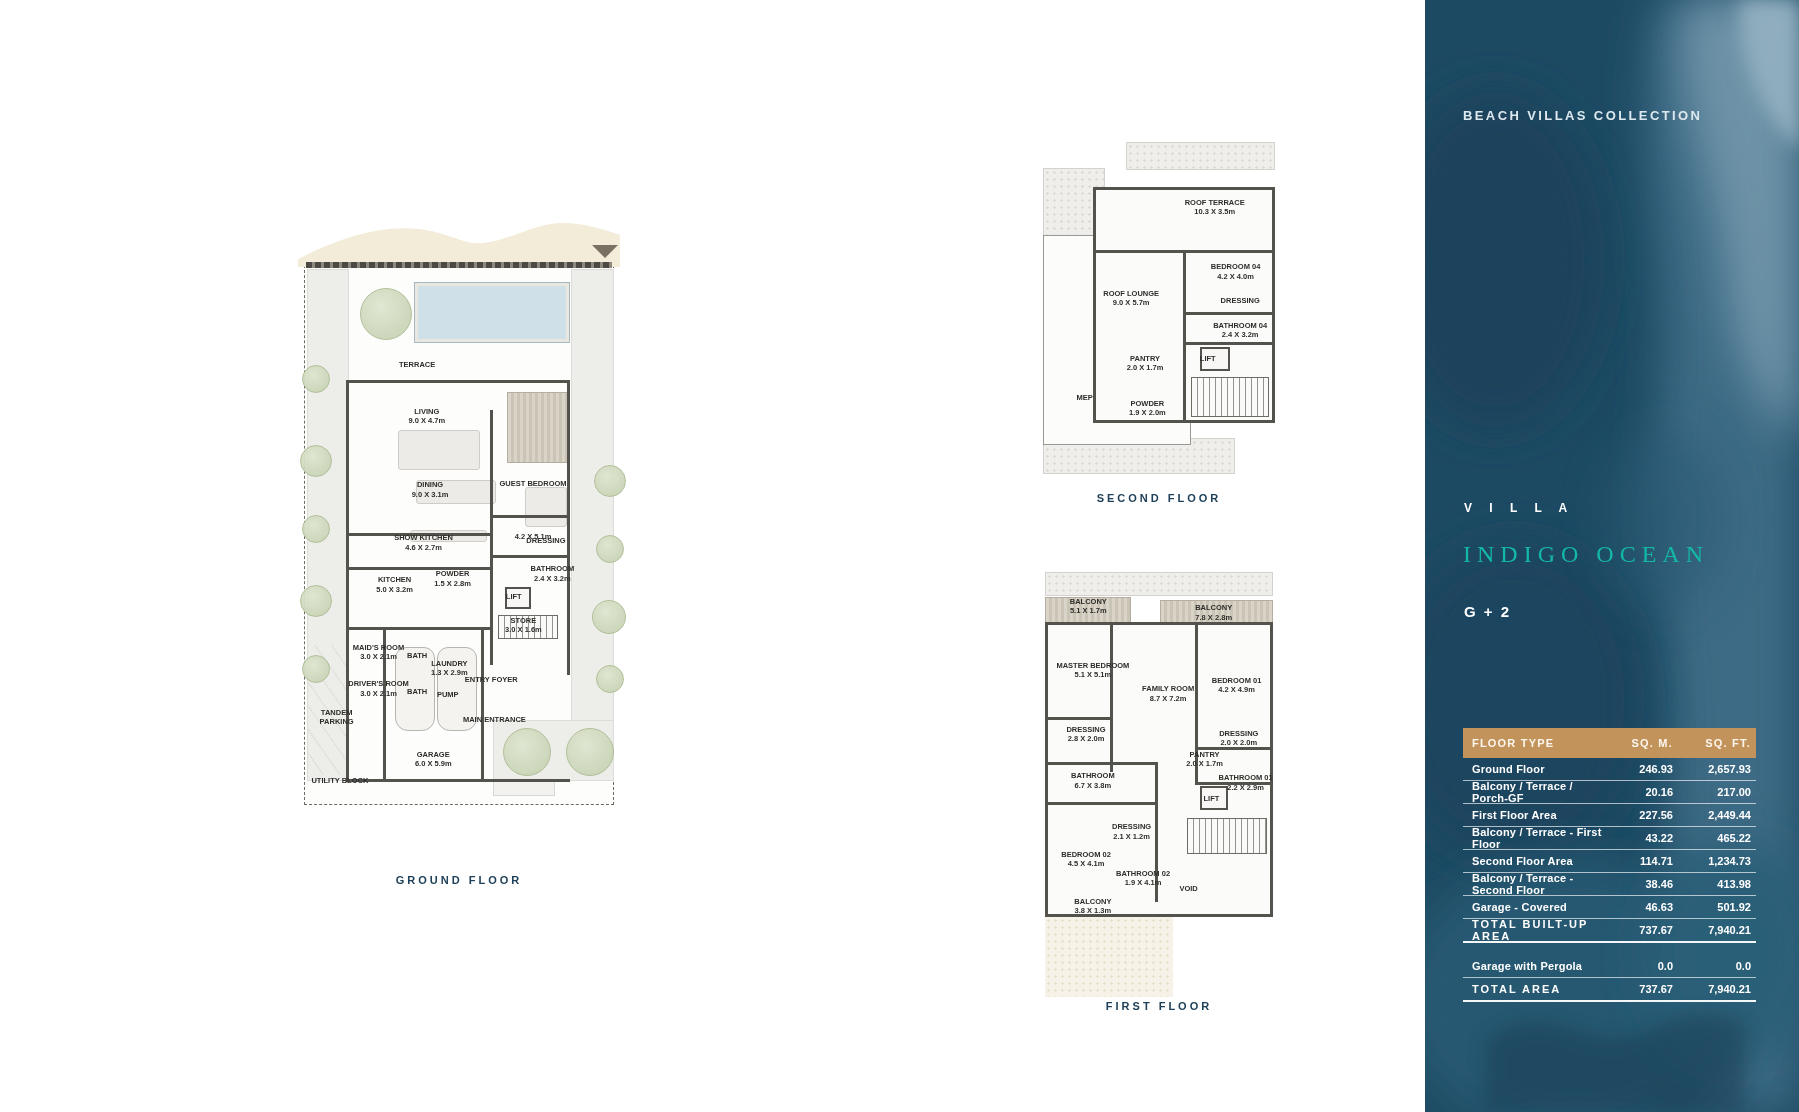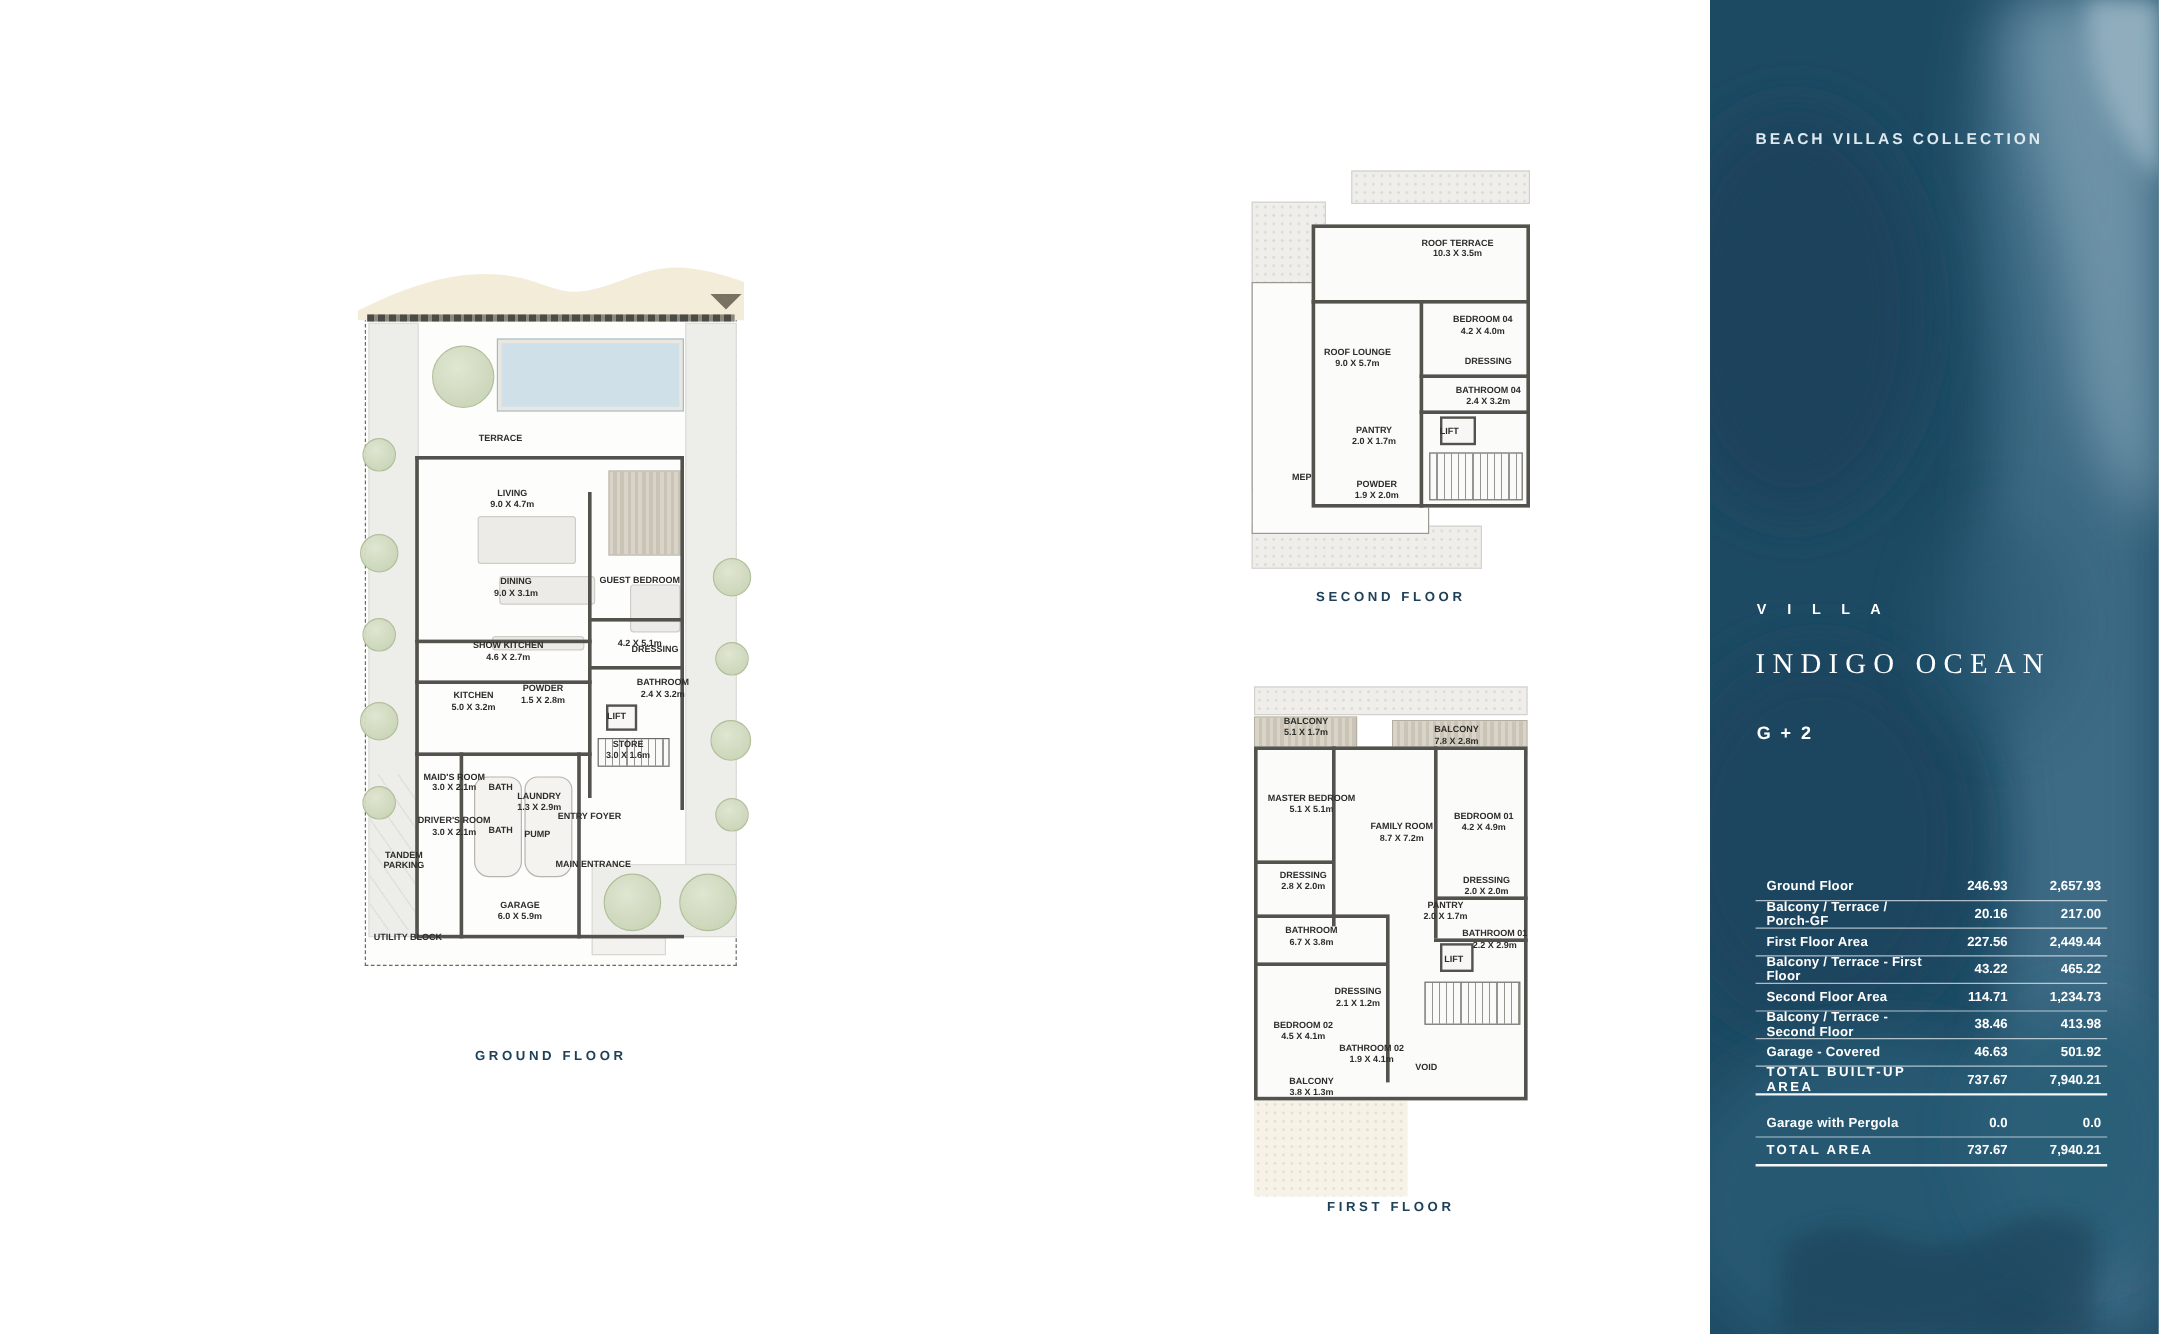--- a/index.html
+++ b/index.html
@@ -31,21 +31,21 @@
   .room-label{position:absolute;transform:translate(-50%,-50%);display:flex;flex-direction:column;align-items:center;
     color:#2e2d2a;font-size:7.5px;font-weight:700;line-height:1.25;white-space:nowrap;text-align:center;}
   .floor-caption{position:absolute;text-align:center;font-size:11px;font-weight:700;letter-spacing:3px;color:#1e4058;}
 
   
   .sidebar{position:absolute;left:1425px;top:0;width:374px;height:1112px;overflow:hidden;background:#1d4a63;}
   .ocean-svg{position:absolute;inset:0;}
   .sb-content{position:absolute;left:38px;top:0;width:293px;height:100%;z-index:2;}
   .collection-title{position:absolute;top:108px;left:0;font-size:13px;font-weight:700;letter-spacing:2.4px;color:#dde9ef;}
   .villa-label{position:absolute;top:501px;left:1px;font-size:12px;font-weight:700;letter-spacing:7px;color:#ffffff;}
-  .villa-name{position:absolute;top:541px;left:0;font-family:"Liberation Serif",serif;font-size:24px;font-weight:400;letter-spacing:6px;color:#ffffff;}
+  .villa-name{position:absolute;top:541px;left:0;font-family:"Liberation Serif",serif;font-size:24px;font-weight:400;letter-spacing:6px;color:#14b8a6;}
   .storeys{position:absolute;top:603px;left:1px;font-size:15px;font-weight:700;letter-spacing:2px;color:#ffffff;}
   .features{position:absolute;top:651px;left:1px;font-size:14.5px;font-weight:700;letter-spacing:.6px;line-height:24px;color:#f1f7fa;}
   .area-table{position:absolute;top:728px;left:0;width:293px;font-size:11px;color:#ffffff;}
   .t-head{height:30px;display:flex;align-items:center;background:#c2945c;padding:0 5px 0 9px;box-sizing:border-box;
     font-weight:700;letter-spacing:1.2px;color:#fdf6ee;}
   .t-head .t-label{flex:1;}
   .t-num{width:62px;text-align:right;}
   .t-num2{width:78px;text-align:right;}
   .t-row{display:flex;align-items:center;height:23px;border-bottom:1px solid rgba(255,255,255,.65);padding:0 5px 0 9px;box-sizing:border-box;}
   .t-row .t-label{flex:1;font-weight:600;letter-spacing:.2px;}
@@ -420,20 +420,25 @@
       <ellipse cx="310" cy="950" rx="90" ry="110" fill="#2c5e78" filter="url(#bl1)"></ellipse>
       <path d="M60,1040 q40,-30 90,-10 q50,18 90,-6 q40,-22 80,0 l0,88 l-260,0 Z" fill="#143448" opacity=".4" filter="url(#bl2)"></path>
       <ellipse cx="240" cy="520" rx="60" ry="90" fill="#2a5a74" opacity=".6" filter="url(#bl1)"></ellipse>
     </svg>
     <div class="sb-content">
       <div class="collection-title">BEACH VILLAS COLLECTION</div>
       <div class="villa-label">V I L L A</div>
       <div class="villa-name">INDIGO OCEAN</div>
       <div class="storeys">G + 2</div>
       <div class="area-table">
+        <div class="t-head">
+          <span class="t-label">FLOOR TYPE</span>
+          <span class="t-num">SQ. M.</span>
+          <span class="t-num2">SQ. FT.</span>
+        </div>
         <div class="t-rows">
 
             <div class="t-row">
               <span class="t-label">Ground Floor</span>
               <span class="t-num">246.93</span>
               <span class="t-num2">2,657.93</span>
             </div>
 
             <div class="t-row">
               <span class="t-label">Balcony / Terrace / Porch-GF</span>

